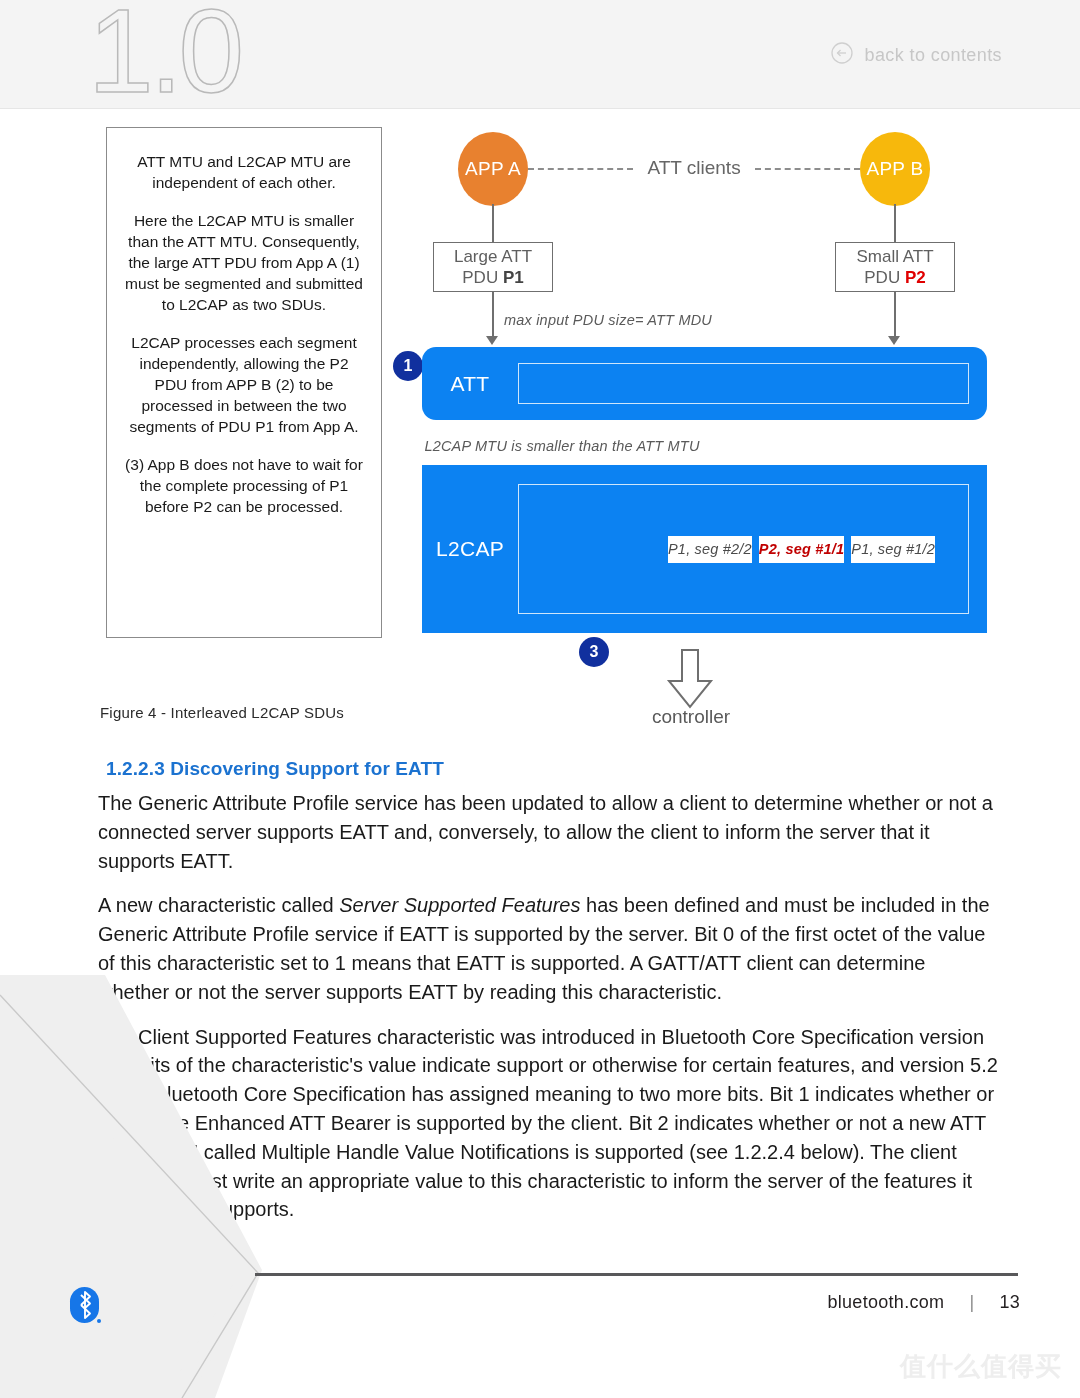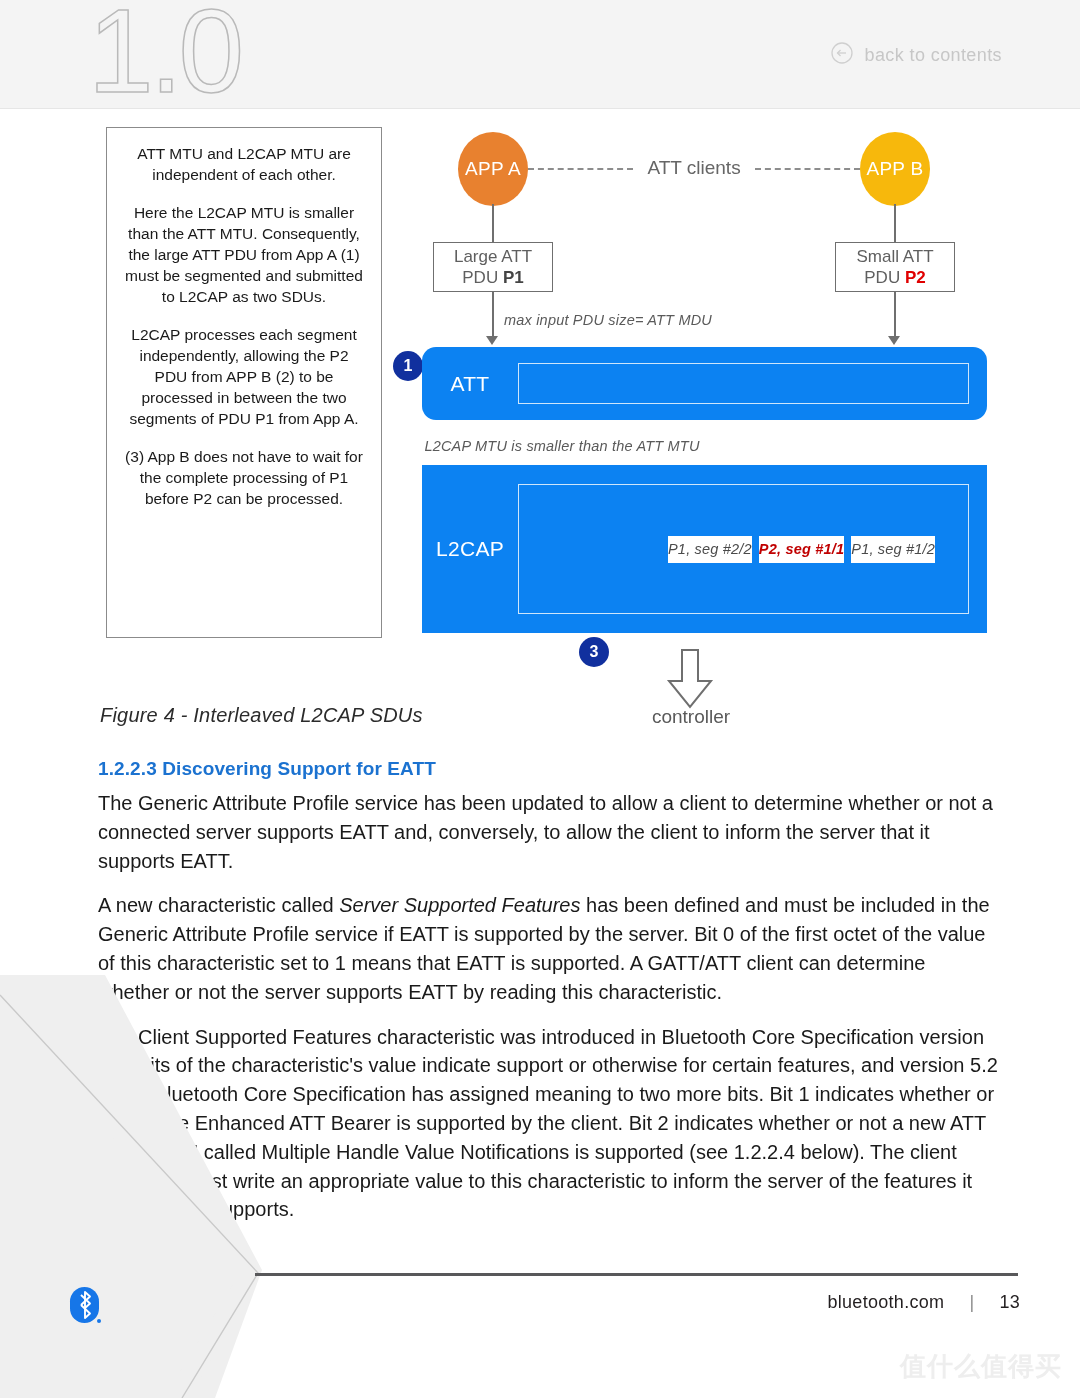--- a/index.html
+++ b/index.html
@@ -36,21 +36,21 @@
   }
   .back-icon{display:block;}
 
   
   .figure-area{position:absolute;left:0;top:108px;width:1080px;height:640px;}
 
   .callout-box{
     position:absolute;left:106px;top:19px;width:276px;height:511px;
     border:1.5px solid #8b8b8b;background:#fff;
     box-sizing:border-box;
-    padding:15px 16px;
+    padding:23px 16px;
     text-align:center;
   }
   .callout-box p{
     margin:0 0 17px 0;
     font-size:15.5px;line-height:21px;
     color:#1a1a1a;
   }
   .callout-box p:last-child{margin-bottom:0;}
 
   
@@ -143,28 +143,28 @@
   .seg-row.red{color:#c00000;font-weight:bold;}
 
   
   .ctrl-arrow{position:absolute;left:665px;top:540px;}
   .ctrl-label{
     position:absolute;left:606px;top:598px;width:170px;text-align:center;
     font-size:19px;color:#5a5a5a;
   }
   .fig-caption{
     position:absolute;left:100px;top:596px;
-    font-size:20px;font-style:italic;color:#2b2b2b;letter-spacing:.2px;
+    font-size:15px;color:#2b2b2b;letter-spacing:.2px;
   }
 
   
   .body-text{position:absolute;left:98px;top:758px;width:900px;}
   .section-heading{
     font-size:19px;font-weight:bold;color:#1b72d0;
-    margin:0 0 9px 0;letter-spacing:.1px;
+    margin:0 0 9px 8px;letter-spacing:.1px;
   }
   .para{
     font-size:20px;line-height:28.8px;color:#1a1a1a;
     margin:0 0 16px 0;
   }
   .para em{font-style:italic;}
   .para-lines span{display:block;}
   .ind1{padding-left:30px;}
   .ind2{padding-left:58px;}
   .ind3{padding-left:86px;}

